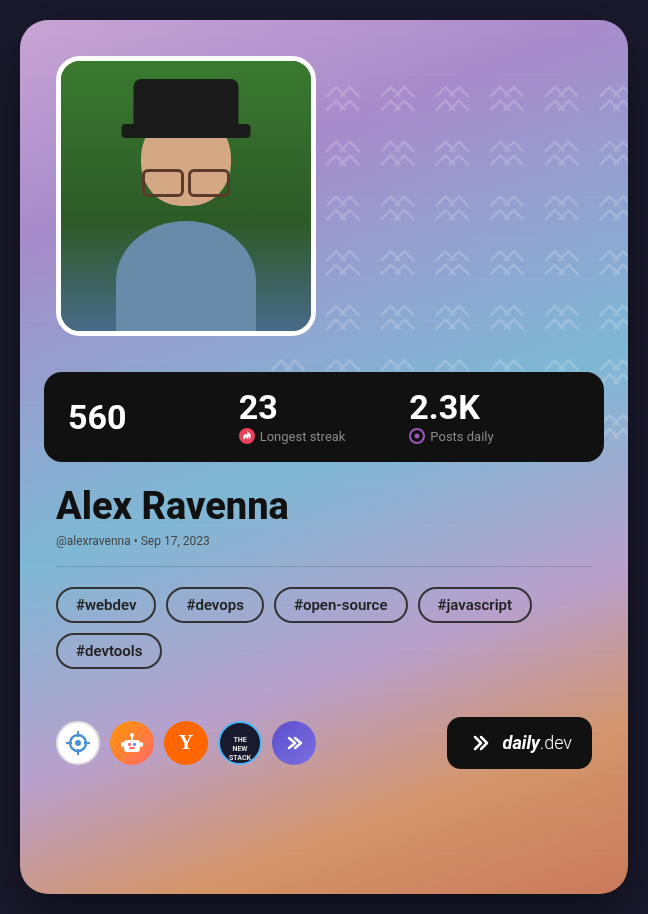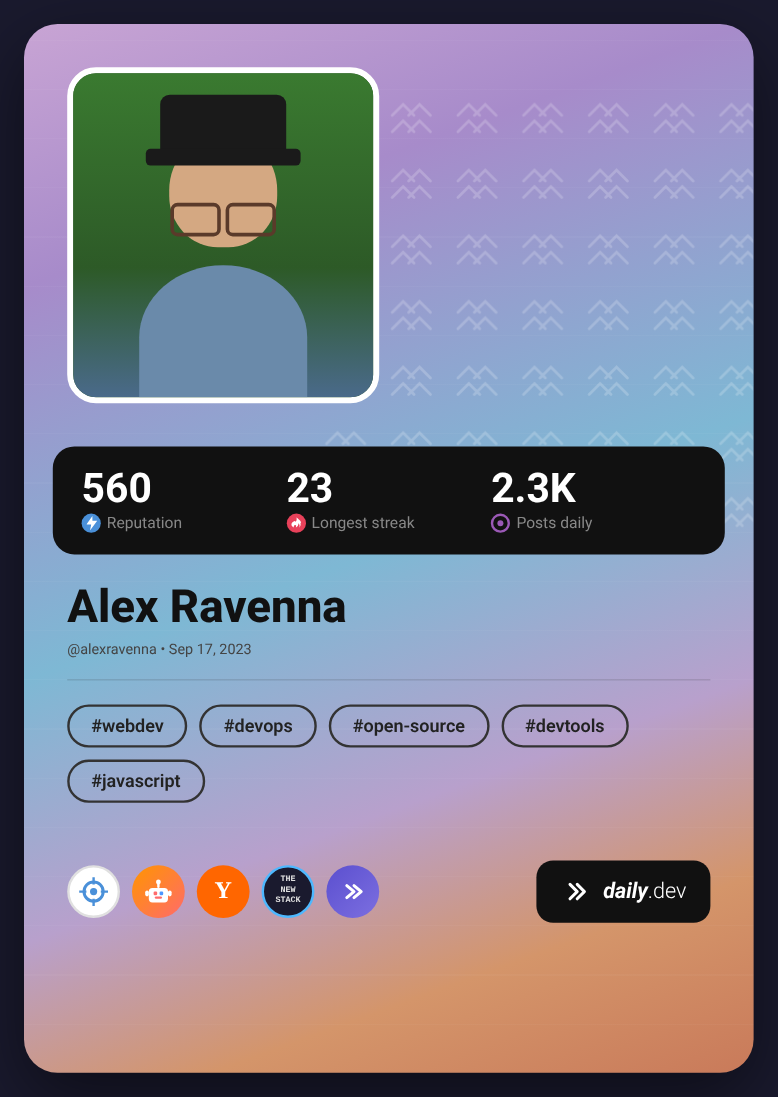--- a/index.html
+++ b/index.html
@@ -373,28 +373,20 @@
 
         <div class="avatar-hat"></div>
         <div class="avatar-glasses"></div>
       </div>
     </div>
   </div>
 
   <div class="stats-bar">
     <div class="stat-item">
       <span class="stat-value">560</span>
-      <div class="stat-label-row">
-        <div class="stat-icon reputation">
-          <svg width="9" height="12" viewBox="0 0 9 12" fill="white">
-            <path d="M5 0L0 7h4L3 12l6-8H5L5 0z"></path>
-          </svg>
-        </div>
-        <span class="stat-label">Reputation</span>
-      </div>
     </div>
 
     <div class="stat-item">
       <span class="stat-value">23</span>
       <div class="stat-label-row">
         <div class="stat-icon streak">
           <svg width="9" height="11" viewBox="0 0 9 11" fill="white">
             <path d="M5 0C5 0 6 3 4 4C4 4 5 2 2 4C0 5.5 1 8 3 8.5C2.5 7.5 3 6.5 4 6.5C5 6.5 5 7.5 4.5 8.5C6 8 7 6.5 6.5 5C8 6 8 8 7 9C8.5 8 9 6 8 4.5C9 5 9 6 8.5 7C9.5 5.5 9 3 7 2C7 2 6 0.5 5 0Z"></path>
           </svg>
         </div>
@@ -422,22 +414,22 @@
       <span> • </span>
       <span>Sep 17, 2023</span>
     </div>
 
     <div class="divider"></div>
 
     <div class="tags">
       <span class="tag">#webdev</span>
       <span class="tag">#devops</span>
       <span class="tag">#open-source</span>
+      <span class="tag">#javascript</span>
       <span class="tag">#devtools</span>
-      <span class="tag">#javascript</span>
     </div>
   </div>
 
   <div class="bottom-row">
     <div class="source-icons">
 
       <div class="source-icon crosshair">
         <svg class="crosshair-svg" viewBox="0 0 28 28" fill="none">
           <circle cx="14" cy="14" r="8" stroke="#4a90d9" stroke-width="2.5"></circle>
           <circle cx="14" cy="14" r="3" fill="#4a90d9"></circle>
@@ -456,21 +448,21 @@
           <rect x="10" y="17" width="6" height="2" rx="1" fill="#ff6b6b"></rect>
           <rect x="12" y="6" width="2" height="4" rx="1" fill="white"></rect>
           <circle cx="13" cy="5" r="2" fill="white"></circle>
           <rect x="2" y="12" width="3" height="5" rx="1.5" fill="white"></rect>
           <rect x="21" y="12" width="3" height="5" rx="1.5" fill="white"></rect>
         </svg>
       </div>
 
       <div class="source-icon ycomb">Y</div>
 
-      <div class="source-icon newstack" style="display:flex; align-items:center; justify-content:center;font-family:Liberation Mono, monospace;">
+      <div class="source-icon newstack" style="display:flex; align-items:center; justify-content:flex-end;">
         <div style="text-align:center; line-height:1.3; color:#e0e0e0; font-size:7px; font-weight:700;">THE<br>NEW<br>STACK</div>
       </div>
 
       <div class="source-icon devto">
         <svg width="26" height="26" viewBox="0 0 26 26" fill="none">
           <path d="M8 8L14 13L8 18" stroke="white" stroke-width="2.5" stroke-linecap="round" stroke-linejoin="round"></path>
           <path d="M14 8L20 13L14 18" stroke="white" stroke-width="2.5" stroke-linecap="round" stroke-linejoin="round"></path>
         </svg>
       </div>
     </div>

